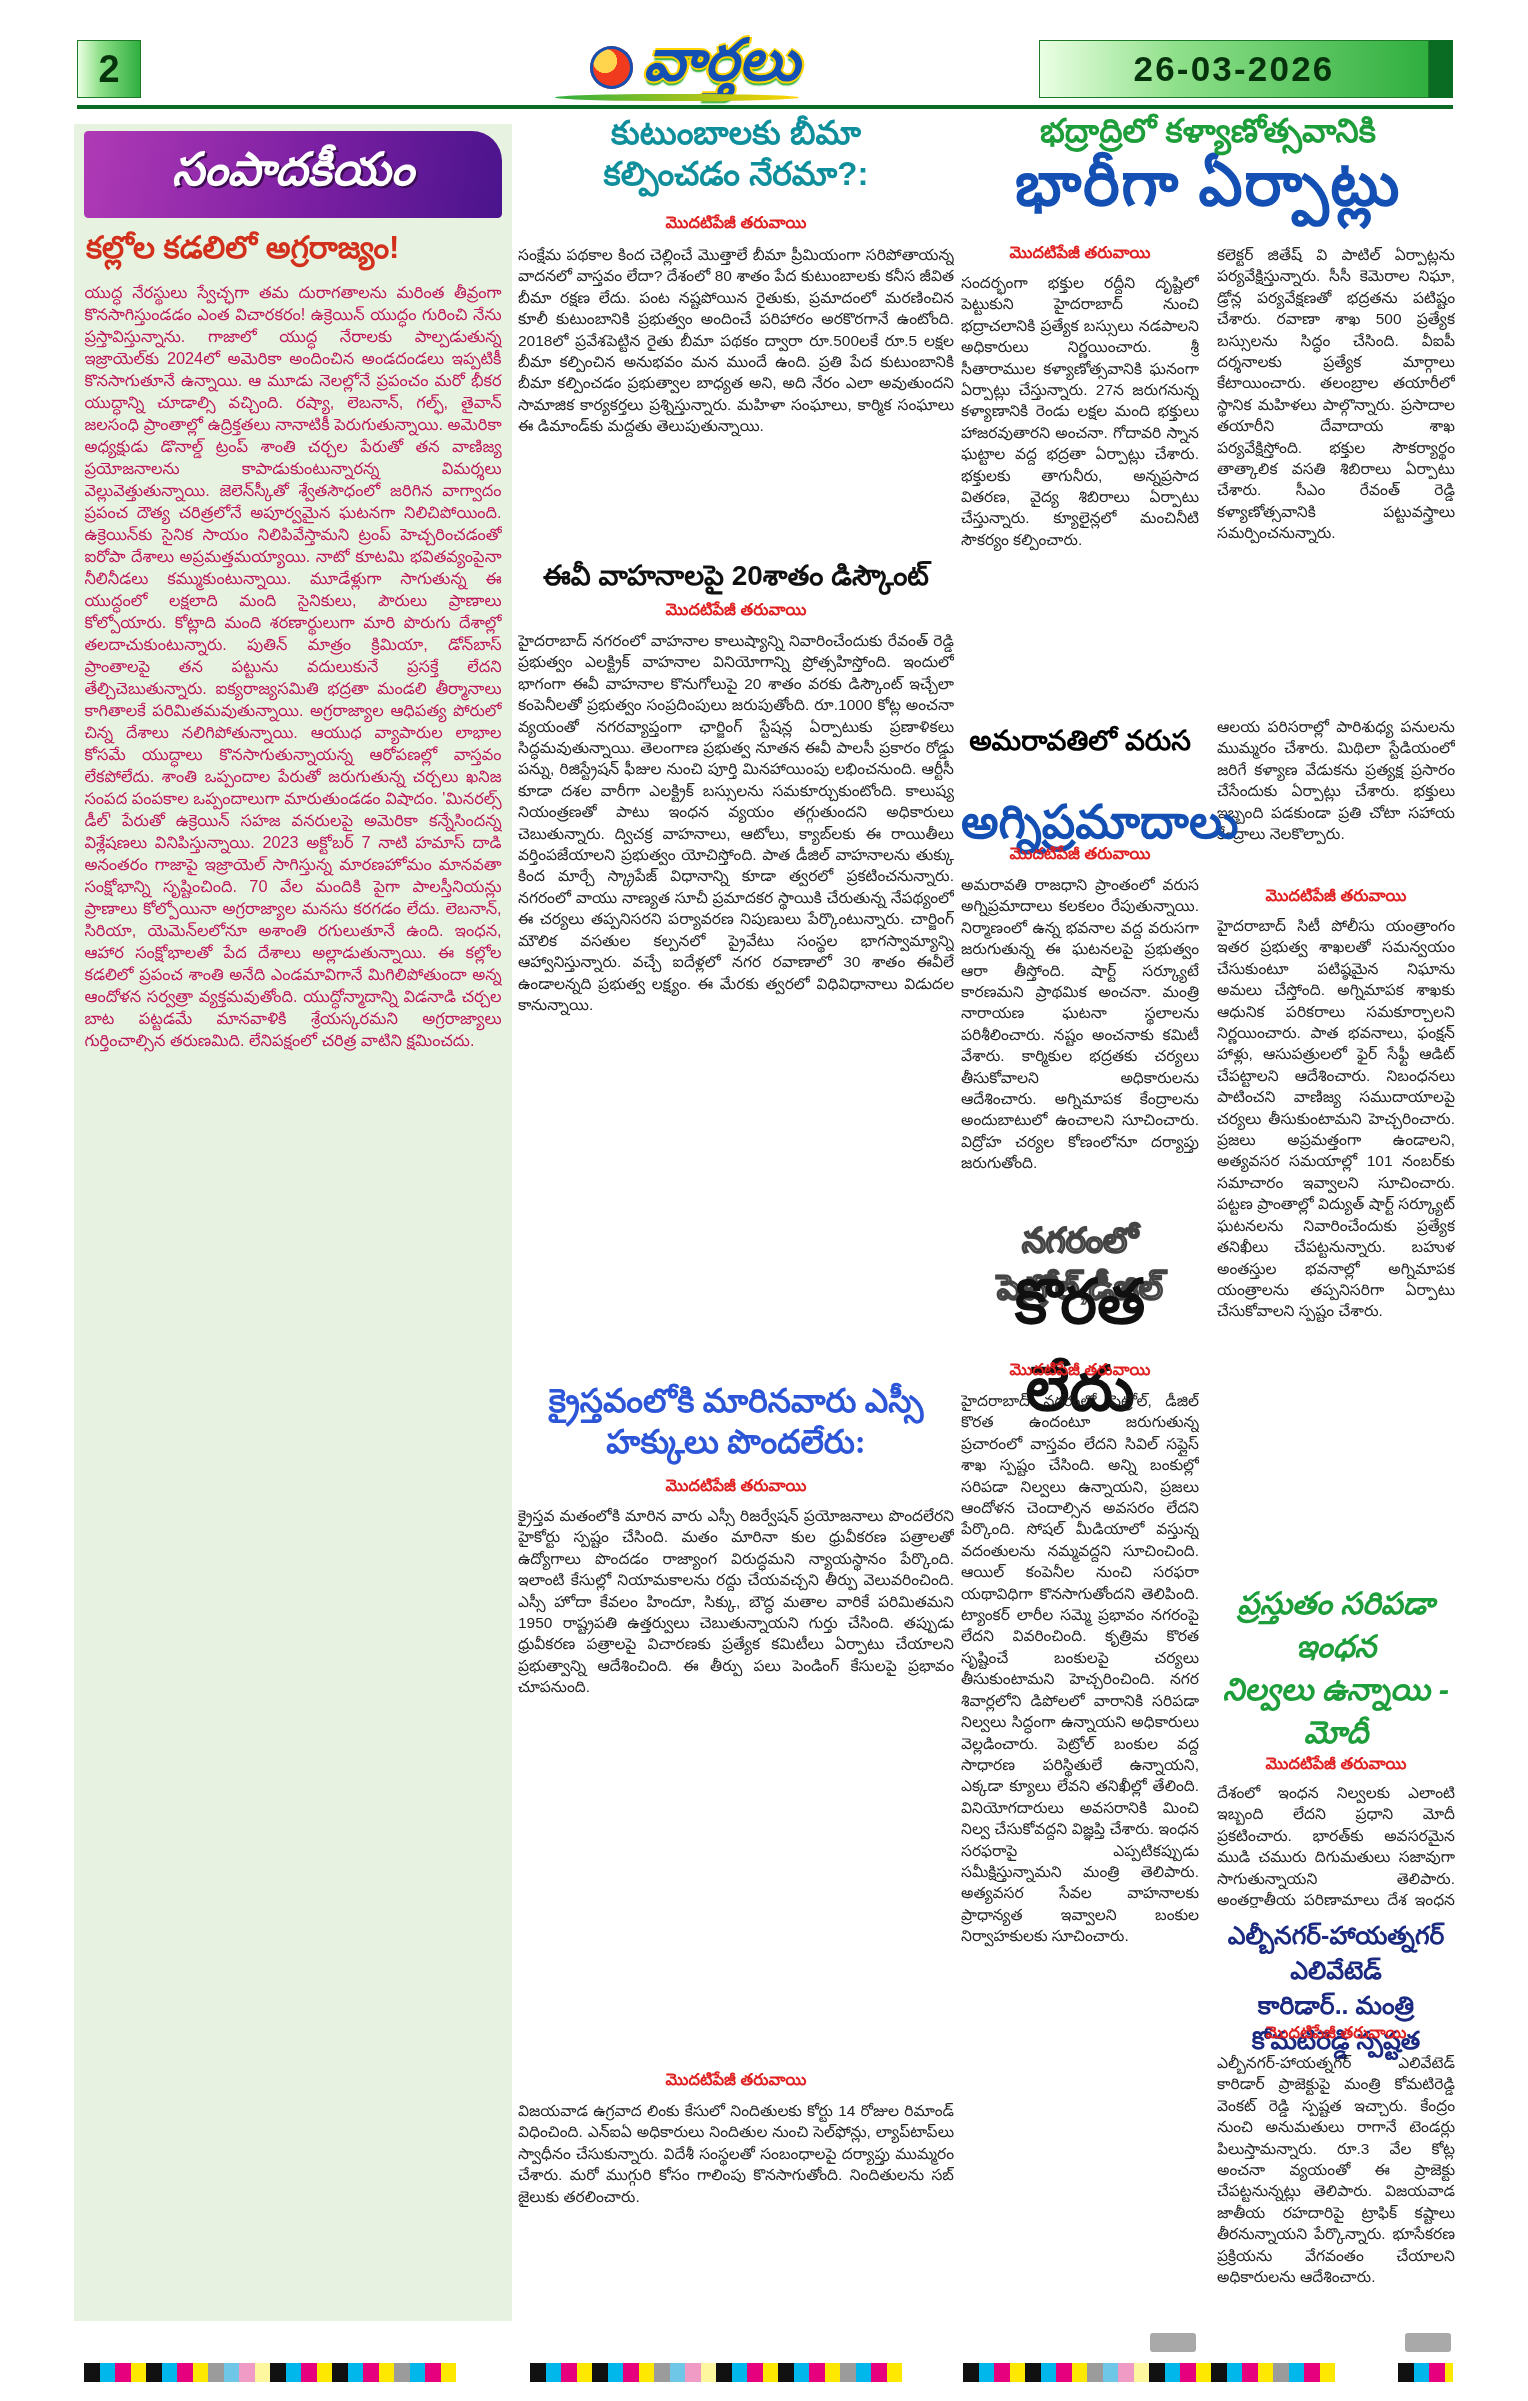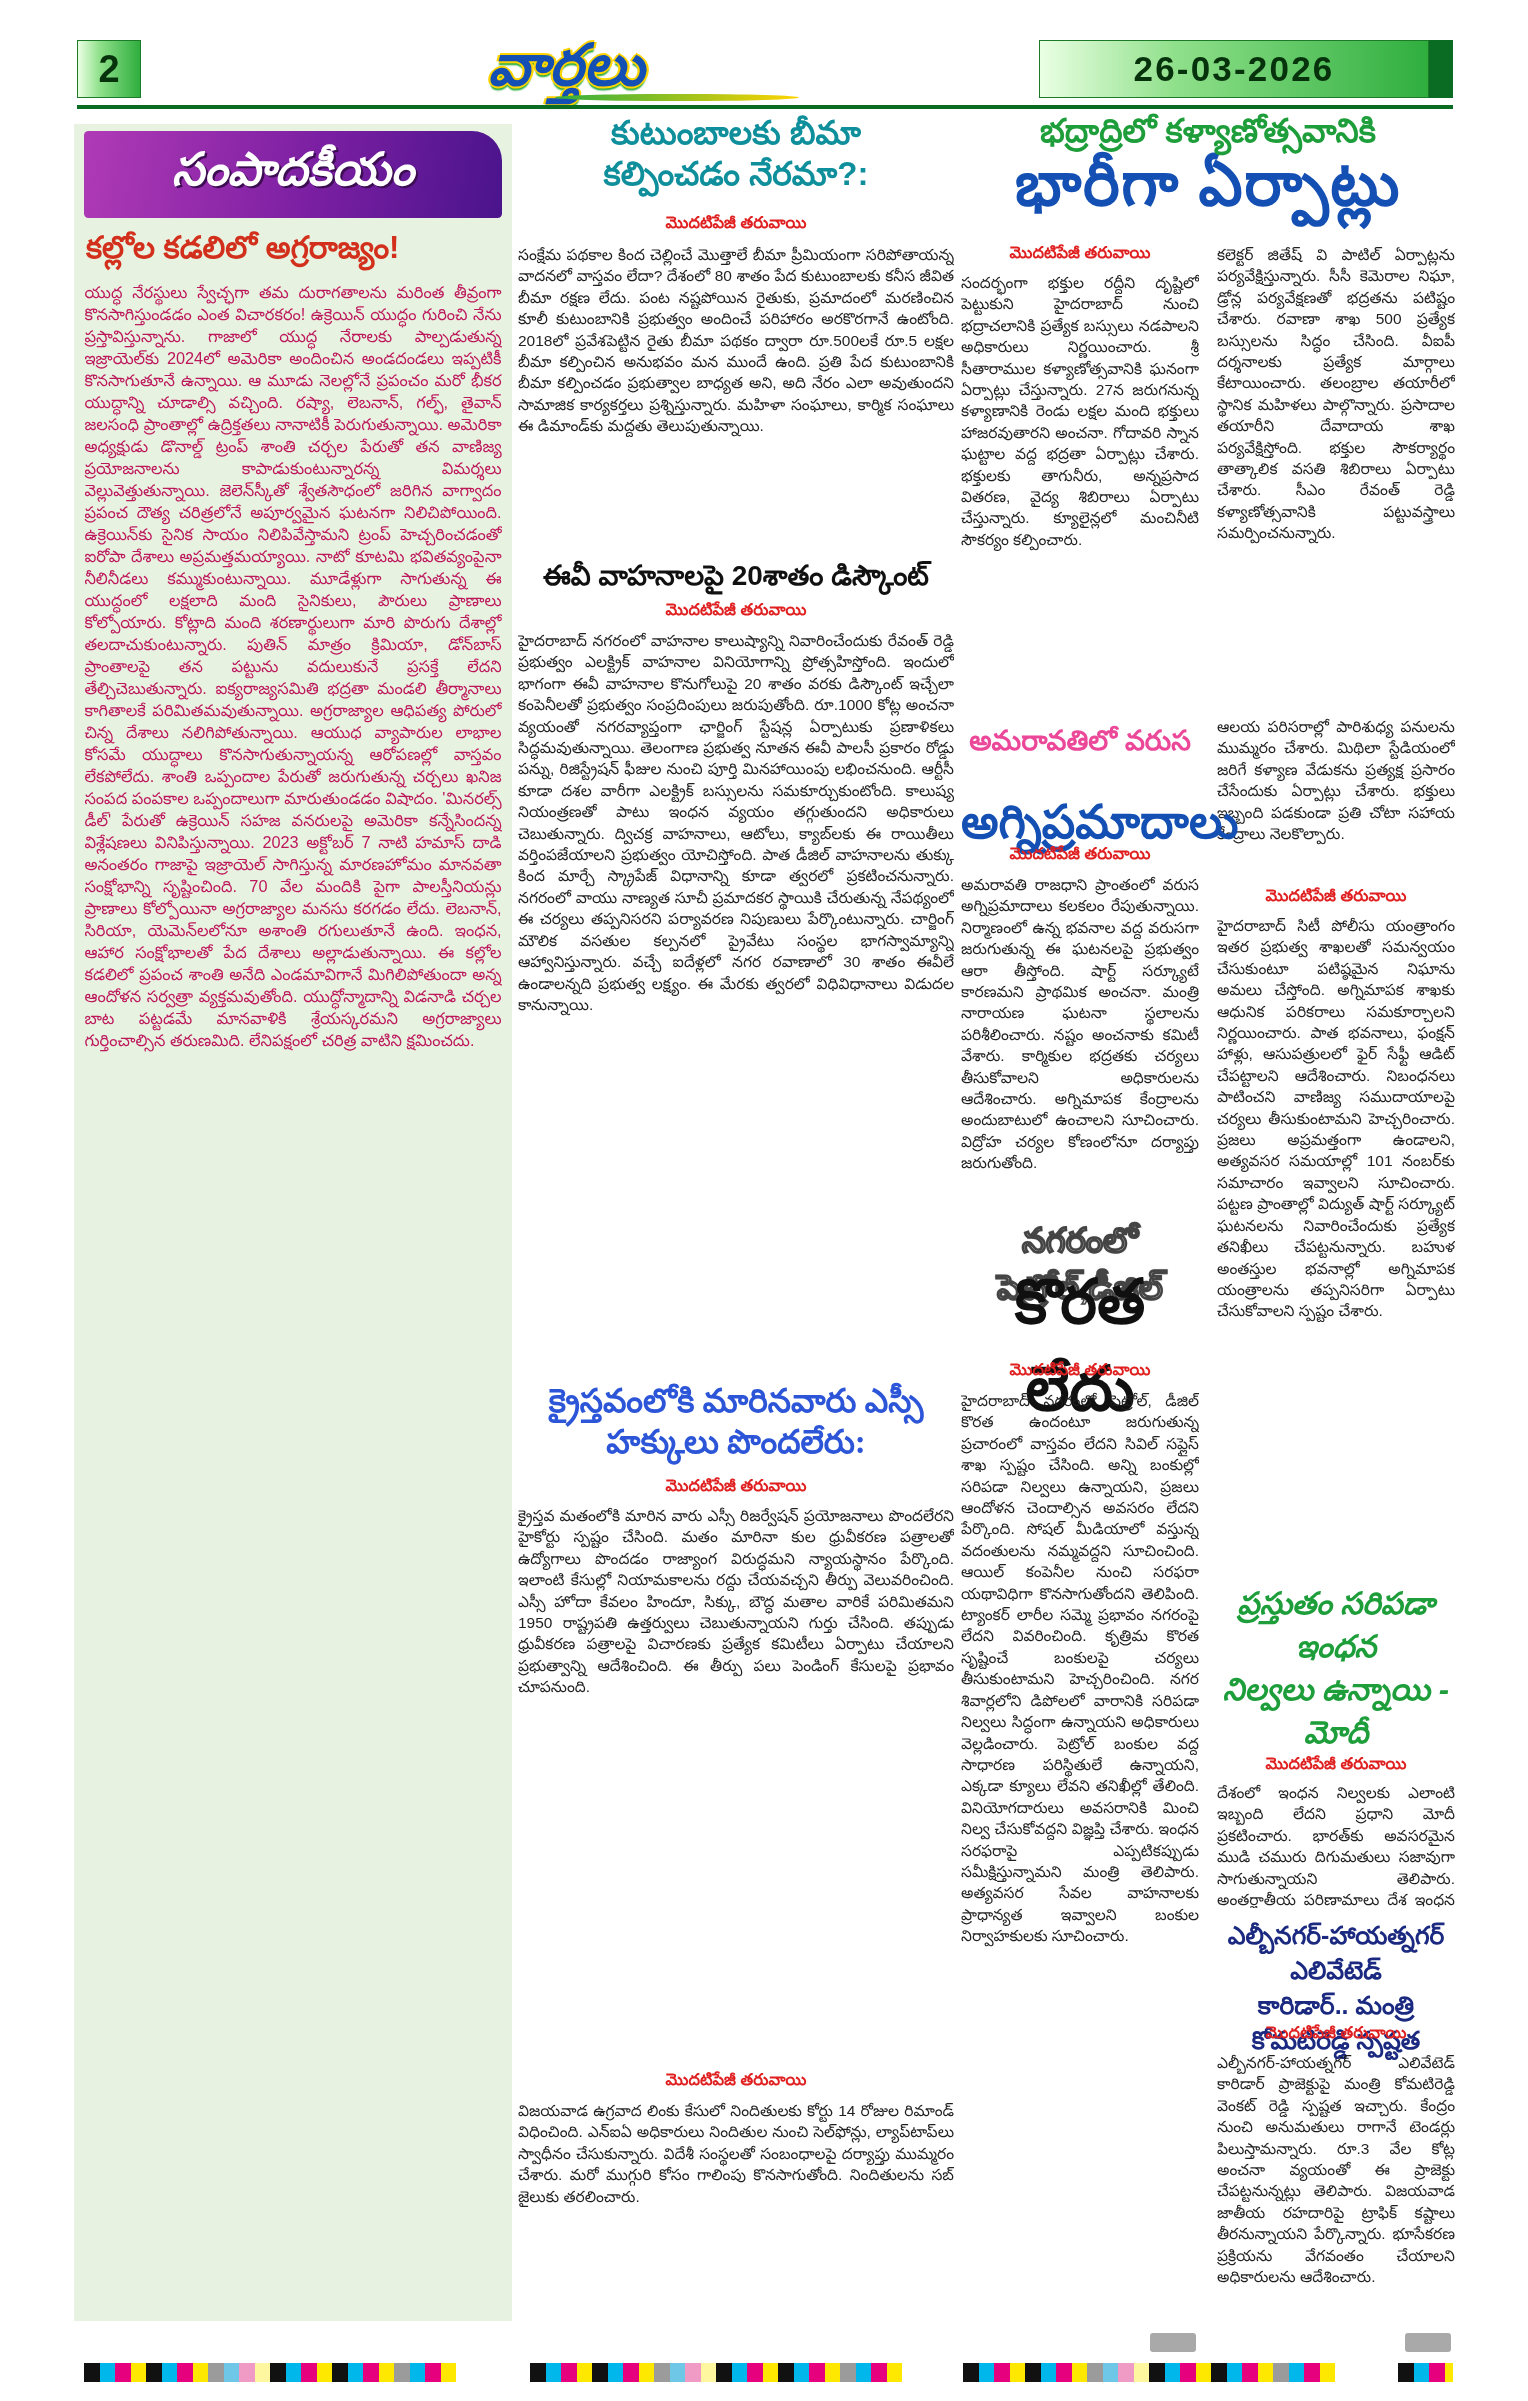--- a/index.html
+++ b/index.html
@@ -9,21 +9,21 @@
   .ml{white-space:pre-line;}
   .just{text-align:justify;overflow:hidden;}
 
   
   .greenbox{background:linear-gradient(90deg,#eaffe3,#8fe08a 35%,#2fae3e);border:0.7px solid #1c7a28;
             display:flex;align-items:center;justify-content:center;font-weight:bold;color:#07330c;}
   .pagenum{font-size:38px;}
   .datebox{font-size:35px;letter-spacing:2.2px;}
   .deepgreen{background:#0a6b22;}
   .rule{background:#0a6b22;}
-  .logo-wrap{display:flex;justify-content:center;gap:10.4px;flex-direction:column;}
+  .logo-wrap{display:flex;align-items:center;justify-content:center;gap:10.4px;}
   .logo-emblem{width:43px;height:43px;border-radius:50%;
                background:radial-gradient(circle at 35% 35%,#ffd54d 0 30%,#f03b1f 31% 100%);
                box-shadow:0 0 0 3px #1450b4 inset;}
   .logo-text{font-size:58px;font-weight:bold;color:#1450b4;font-style:italic;
              text-shadow:-2.2px 0 #ffd400,2.2px 0 #ffd400,0 -2.2px #ffd400,0 2.2px #ffd400,0 4.4px 1.5px #2fae3e;}
   .logo-swoosh{position:absolute;left:67px;bottom:3px;width:244px;height:7.4px;border-radius:50%;
                background:linear-gradient(90deg,#2fae3e,#ffd400);} 
 
   
   .edit-panel{background:#e7f3e0;padding:7.4px 10.4px;}
@@ -37,21 +37,21 @@
   
   .body-txt{font-size:15.5px;line-height:21.4px;color:#1f1f1f;}
   .byline{color:#e02020;font-size:16.3px;font-weight:bold;text-align:center;}
 
   .h-teal{color:#0f8f9b;font-size:33px;line-height:41px;font-weight:bold;text-align:center;}
   .h-black{color:#111111;font-size:28px;font-weight:bold;text-align:center;}
   .h-blue{color:#2c55d8;font-size:33px;line-height:41px;font-weight:bold;text-align:center;}
   .h-red{color:#d2301c;font-size:31px;line-height:40px;font-weight:bold;text-align:center;}
   .kick-green{color:#1e9e3a;font-size:33px;font-weight:bold;text-align:center;}
   .big-blue{color:#1450b4;font-size:62px;font-weight:800;text-align:center;letter-spacing:1.5px;}
-  .kick-green-sm{color:#ec4899;font-size:28px;font-weight:bold;text-align:center;}
+  .kick-green-sm{color:#000000;font-size:28px;font-weight:bold;text-align:center;}
   .big-blue-sm{color:#1450b4;font-size:47px;font-weight:800;text-align:center;}
   .kick-outline{color:#ffffff;-webkit-text-stroke:1.5px #444444;text-shadow:0 0 1.5px #444444;
                 font-size:34px;font-weight:800;text-align:center;}
   .big-black{color:#101010;font-size:62px;font-weight:900;text-align:center;word-spacing:44px;}
   .h-green-it{color:#1e9e3a;font-size:31px;line-height:43px;font-weight:bold;font-style:italic;text-align:center;}
   .h-navy{color:#1b2a80;font-size:25px;line-height:35px;font-weight:bold;text-align:center;}
 
   
   .strip{display:flex;gap:0;overflow:hidden;height:19px;}
   .strip span{display:inline-block;width:15.5px;height:19px;flex:0 0 15.5px;}

